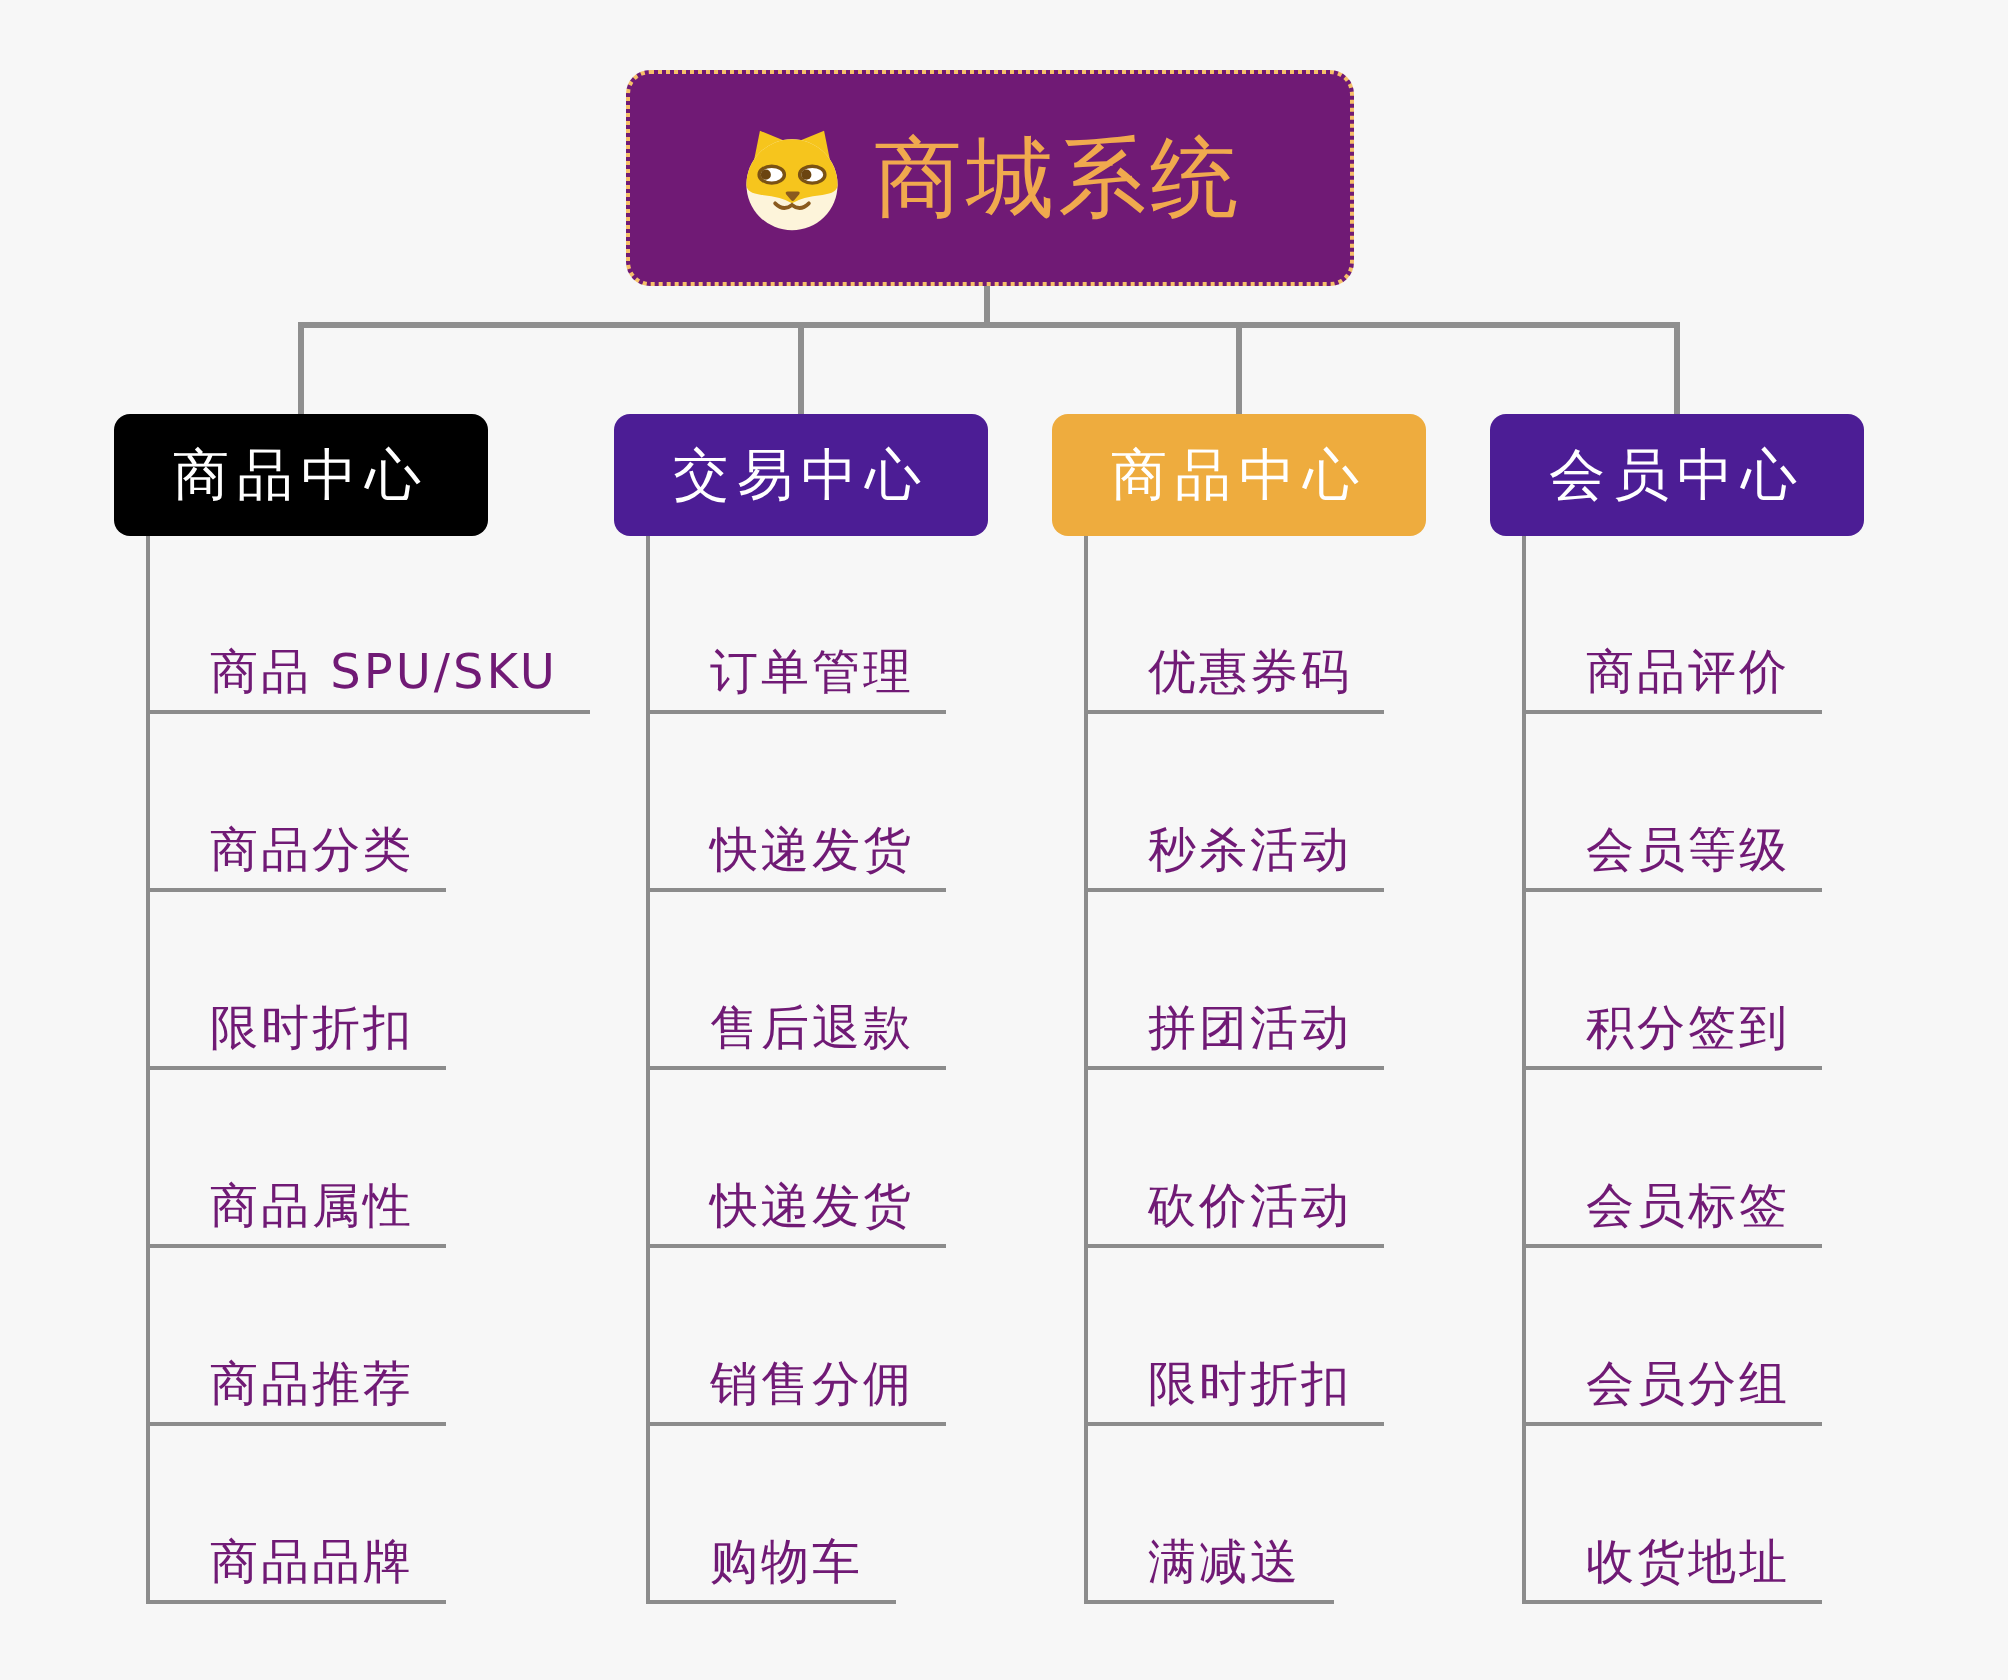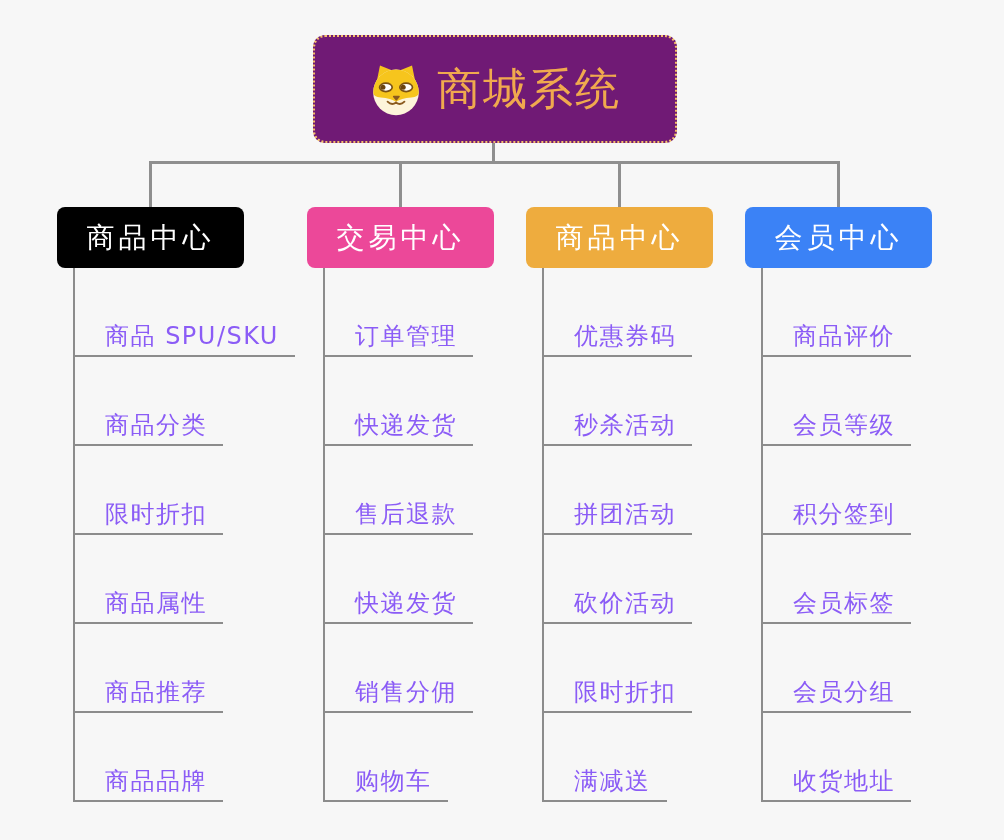--- a/index.html
+++ b/index.html
@@ -27,21 +27,21 @@
   .branch-1{left:57px;} .branch-2{left:307px;} .branch-3{left:526px;} .branch-4{left:745px;}
   .branch-head{
     height:61px;border-radius:8px;display:flex;align-items:center;justify-content:center;
     color:#ffffff;font-size:28px;letter-spacing:4px;font-weight:500;white-space:nowrap;
   }
   .spine{position:absolute;left:16px;top:61px;width:2px;height:534px;background:#8c8c8c;}
   .items{position:absolute;left:16px;top:61px;display:flex;flex-direction:column;align-items:flex-start;}
   .item{
     box-sizing:border-box;height:89px;display:flex;align-items:flex-end;
     width:max-content;padding:0 16px 3px 32px;border-bottom:2px solid #8c8c8c;
-    font-size:24px;letter-spacing:1.5px;color:#8b5cf6;white-space:nowrap;
+    font-size:24px;letter-spacing:1.5px;color:#701a75;white-space:nowrap;
   }
 </style>
 </head>
 <body>
 
 <div class="canvas">
 
   <div class="line root-stub"></div>
   <div class="line trunk"></div>
   <div class="line drop drop-1"></div>
@@ -72,21 +72,21 @@
       <div class="item">商品 SPU/SKU</div>
       <div class="item">商品分类</div>
       <div class="item">限时折扣</div>
       <div class="item">商品属性</div>
       <div class="item">商品推荐</div>
       <div class="item">商品品牌</div>
     </div>
   </div>
 
   <div class="branch branch-2">
-    <div class="branch-head" style="background-color: #ec4899;">交易中心</div>
+    <div class="branch-head" style="background-color: #4c1d95;">交易中心</div>
     <div class="spine"></div>
     <div class="items">
       <div class="item">订单管理</div>
       <div class="item">快递发货</div>
       <div class="item">售后退款</div>
       <div class="item">快递发货</div>
       <div class="item">销售分佣</div>
       <div class="item">购物车</div>
     </div>
   </div>
@@ -98,21 +98,21 @@
       <div class="item">优惠券码</div>
       <div class="item">秒杀活动</div>
       <div class="item">拼团活动</div>
       <div class="item">砍价活动</div>
       <div class="item">限时折扣</div>
       <div class="item">满减送</div>
     </div>
   </div>
 
   <div class="branch branch-4">
-    <div class="branch-head" style="background-color: #3b82f6;">会员中心</div>
+    <div class="branch-head" style="background-color: #4c1d95;">会员中心</div>
     <div class="spine"></div>
     <div class="items">
       <div class="item">商品评价</div>
       <div class="item">会员等级</div>
       <div class="item">积分签到</div>
       <div class="item">会员标签</div>
       <div class="item">会员分组</div>
       <div class="item">收货地址</div>
     </div>
   </div>

